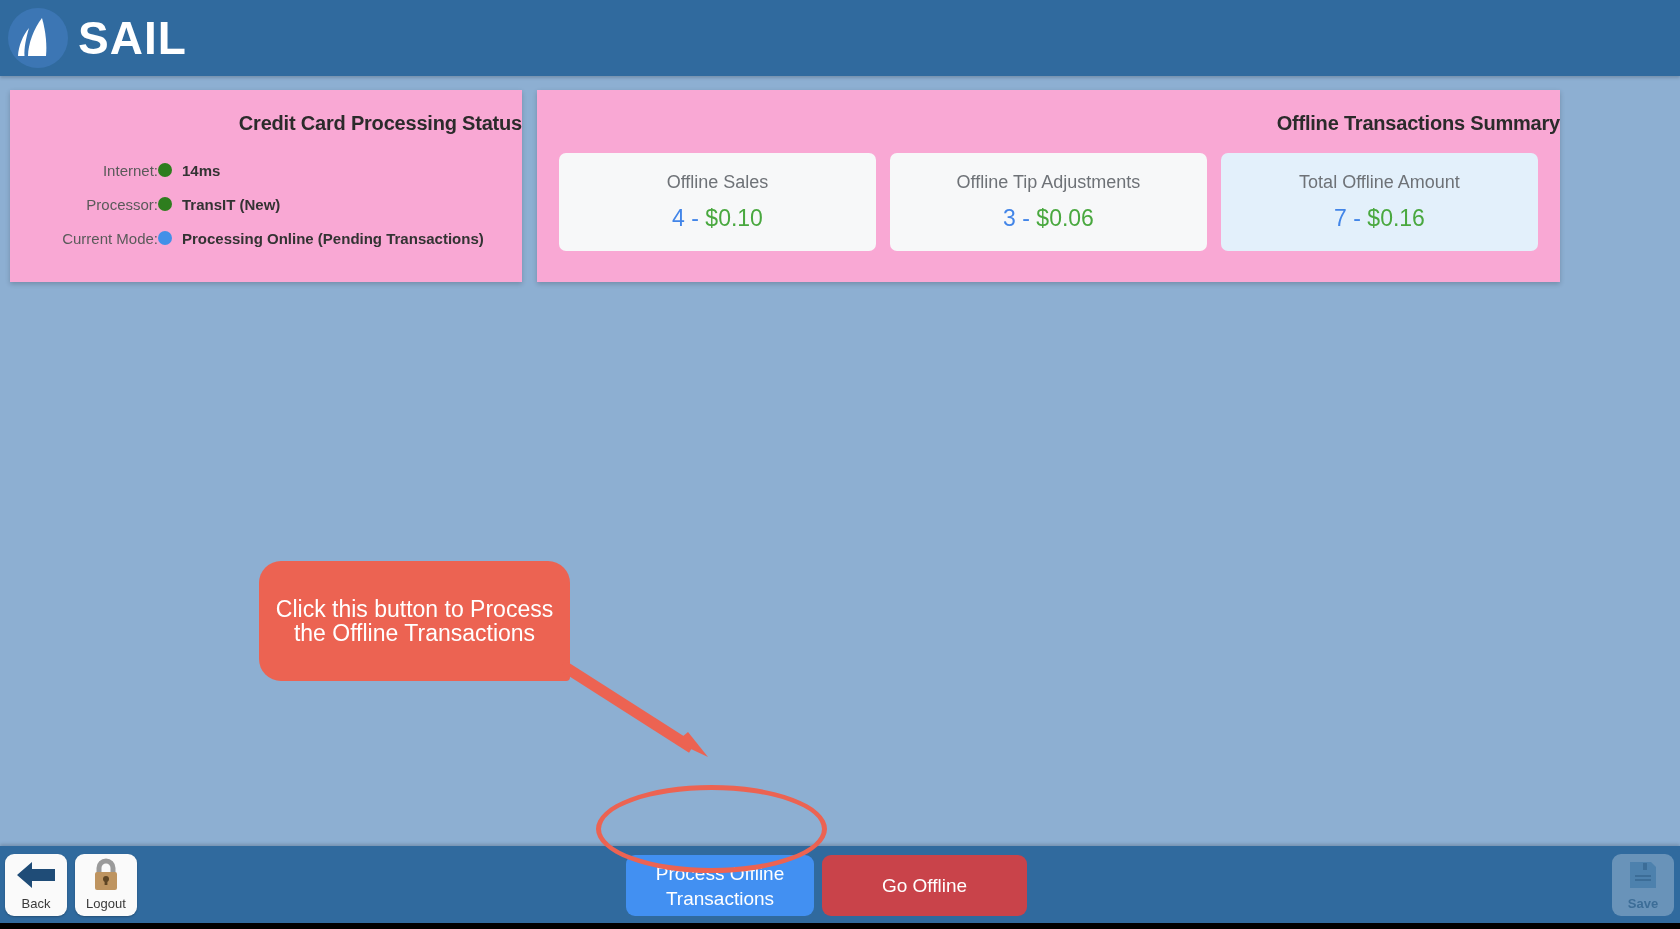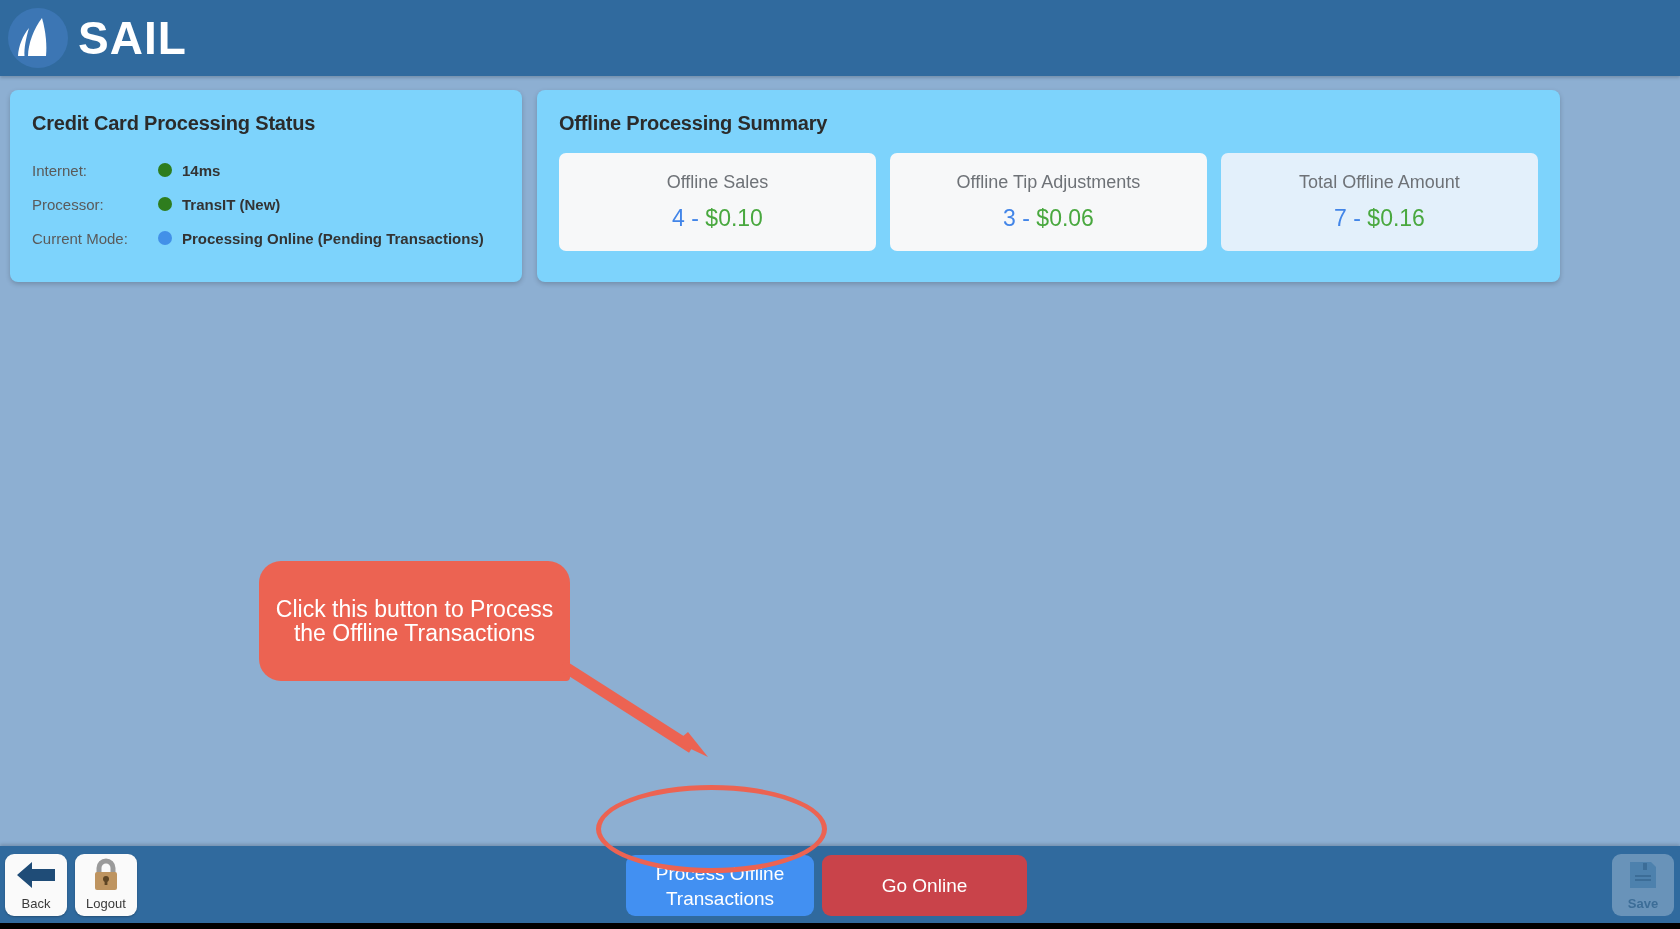--- a/index.html
+++ b/index.html
@@ -43,23 +43,24 @@
     font-size: 46px;
     font-weight: bold;
     letter-spacing: 1px;
     margin-left: 8px;
     line-height: 1;
   }
 
   
   .card {
     position: absolute;
-    background: #7dd3fc;
-    border-radius: 8px;
+    background: #f9a8d4;
+    border-radius: 0;
     box-shadow: 0 2px 5px rgba(0,0,0,0.20);
+    text-align: right;
   }
   #status-card {
     left: 10px;
     top: 90px;
     width: 512px;
     height: 192px;
   }
   #summary-card {
     left: 537px;
     top: 90px;
@@ -286,21 +287,21 @@
       <div class="status-row">
         <div class="status-label">Current Mode:</div>
         <div class="dot dot-blue"></div>
         <div class="status-value">Processing Online (Pending Transactions)</div>
       </div>
 
     </div>
   </div>
 
   <div class="card" id="summary-card">
-    <div class="card-title">Offline Processing Summary</div>
+    <div class="card-title">Offline Transactions Summary</div>
     <div class="tiles">
 
       <div class="tile">
         <div class="tile-label">Offline Sales</div>
         <div class="tile-value">
           <span class="v-count">4</span><span class="v-dash">&nbsp;-&nbsp;</span><span class="v-amt">$0.10</span>
         </div>
       </div>
 
       <div class="tile">
@@ -349,21 +350,21 @@
         </svg>
       </div>
       <div class="tool-label">Logout</div>
     </div>
 
     <div class="pill-btn" id="process-offline-btn">
       <span>Process Offline Transactions</span>
     </div>
 
     <div class="pill-btn" id="go-offline-btn">
-      <span>Go Online</span>
+      <span>Go Offline</span>
     </div>
 
     <div class="tool-btn disabled" id="save-btn">
       <div class="glyph">
         <svg width="32" height="32" viewBox="0 0 32 32">
           <path d="M3 3 L24 3 L29 8 L29 29 L3 29 Z" fill="#4D81AD"></path>
           <rect x="9" y="3" width="12" height="9" fill="#4D81AD"></rect>
           <rect x="16" y="4" width="4" height="7" fill="#3C6D97"></rect>
           <rect x="8" y="16" width="16" height="2" fill="#3C6D97"></rect>
           <rect x="8" y="20" width="16" height="2" fill="#3C6D97"></rect>

